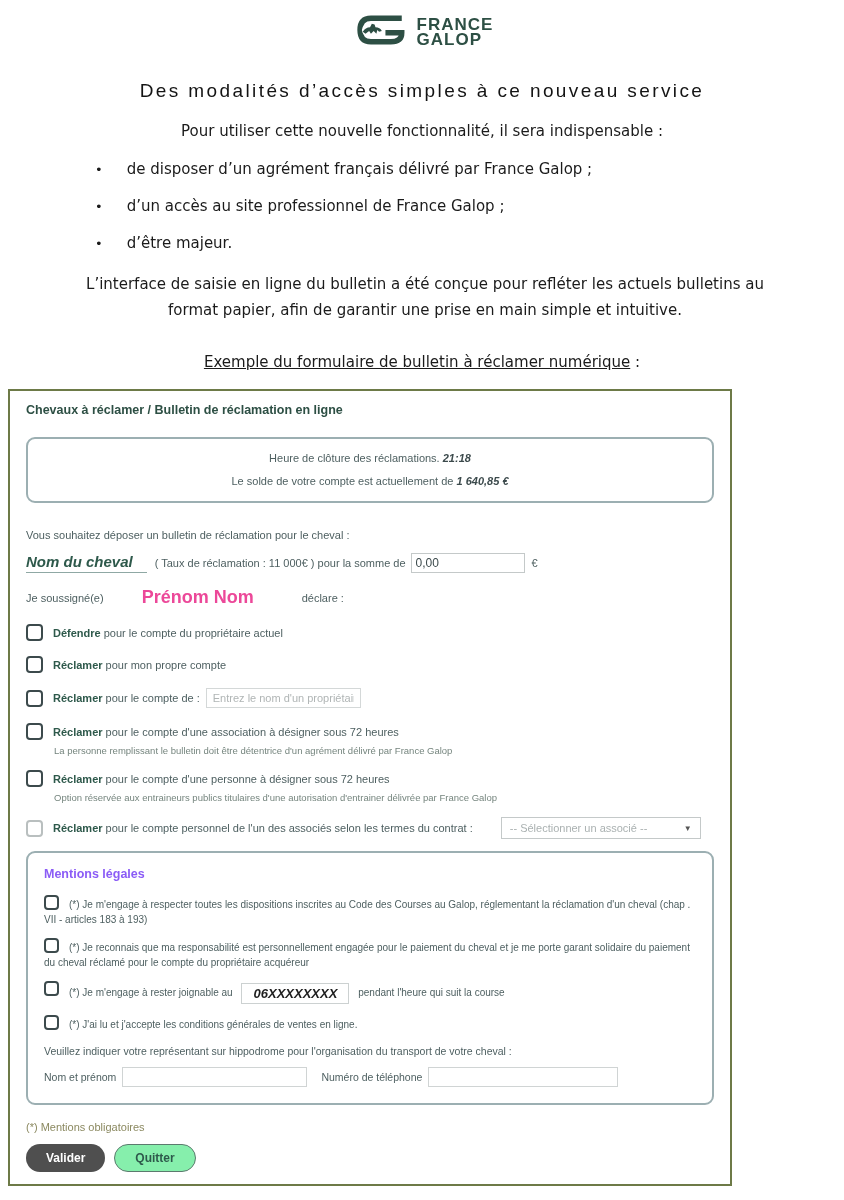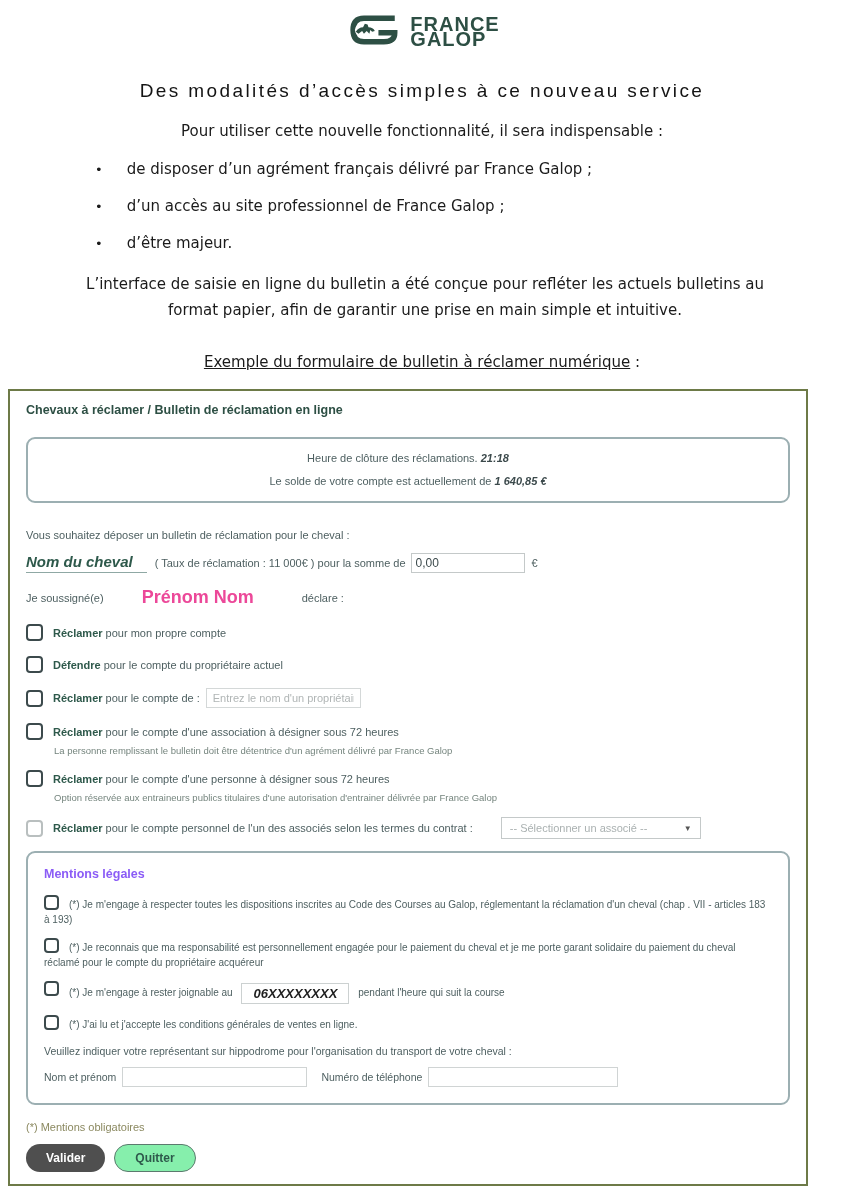--- a/index.html
+++ b/index.html
@@ -3,39 +3,39 @@
 <meta charset="utf-8">
 <style>
   * { margin:0; padding:0; box-sizing:border-box; }
   html,body { width:844px; height:1200px; background:#ffffff; overflow:hidden;
               font-family:"Liberation Sans", sans-serif; }
 
   
   .doc-text { font-family:"DejaVu Sans", sans-serif; color:#1b1b1b;text-align:center; }
 
   .logo-wrap { display:flex; justify-content:center; align-items:center; margin-top:10px; gap:8px; }
-  .logo-text { font-family:"Liberation Sans", sans-serif; font-weight:bold; font-size:20px;
+  .logo-text { font-family:"Liberation Sans", sans-serif; font-weight:bold; font-size:17px;
                line-height:15px; letter-spacing:1px; color:#2d4f44; }
 
   .heading { margin:26px 62px 0 62px; font-size:19px; letter-spacing:2.4px;
              color:#141414; font-family:"Liberation Sans", sans-serif; }
 
   .lead { margin:20px 62px 0 62px; font-size:15px; }
 
   .bullets { margin:20px 62px 0 95px; }
   .bullet-row { display:flex; gap:24px; margin-bottom:17px; font-size:15px; }
   .bullet-dot { font-size:13px; line-height:20px; }
 
   .para { margin:12px 62px 0 62px; font-size:15px; line-height:26px; width:726px; }
 
   .example-line { margin:30px 62px 0 62px; font-size:15px; }
   .example-line .u { text-decoration:underline; }
 
   
-  .form-box { margin:18px 24px 0 8px; width:800px; border:2px solid #6d7a47;
+  .form-box { margin:18px 24px 0 8px; width:724px; border:2px solid #6d7a47;
               background:#fff; padding:10px 16px 12px 16px; color:#4d5f60; }
 
   .form-title { font-size:12.5px; font-weight:bold; color:#2d4f44; margin-top:2px; }
 
   .info-box { margin-top:20px; border:2px solid #9cafb2; border-radius:9px;
               padding:13px 0 14px 0; text-align:center; font-size:11px; color:#4d5f60; }
   .info-box .line2 { margin-top:11px; }
   .info-box b { color:#3c4a4c;font-style:italic; }
 
   .intro-line { margin-top:26px; font-size:11px; }
@@ -162,26 +162,26 @@
   <div class="sign-row">
     <span class="sign-label">Je soussigné(e)</span>
     <span class="sign-name">Prénom Nom</span>
     <span class="declare">déclare :</span>
   </div>
 
   <div class="options">
 
     <div class="opt-row">
       <span class="cb"></span>
+      <span class="opt-label"><b>Défendre</b><span> pour le compte du propriétaire actuel</span></span>
+    </div>
+
+    <div class="opt-row">
+      <span class="cb"></span>
       <span class="opt-label"><b>Réclamer</b><span> pour mon propre compte</span></span>
-    </div>
-
-    <div class="opt-row">
-      <span class="cb"></span>
-      <span class="opt-label"><b>Défendre</b><span> pour le compte du propriétaire actuel</span></span>
     </div>
 
     <div class="opt-row">
       <span class="cb"></span>
       <span class="opt-label"><b>Réclamer</b><span> pour le compte de :</span></span>
       <input class="owner-input" type="text" placeholder="Entrez le nom d'un propriétaire" style="">
     </div>
 
     <div class="opt-row">
       <span class="cb"></span>

